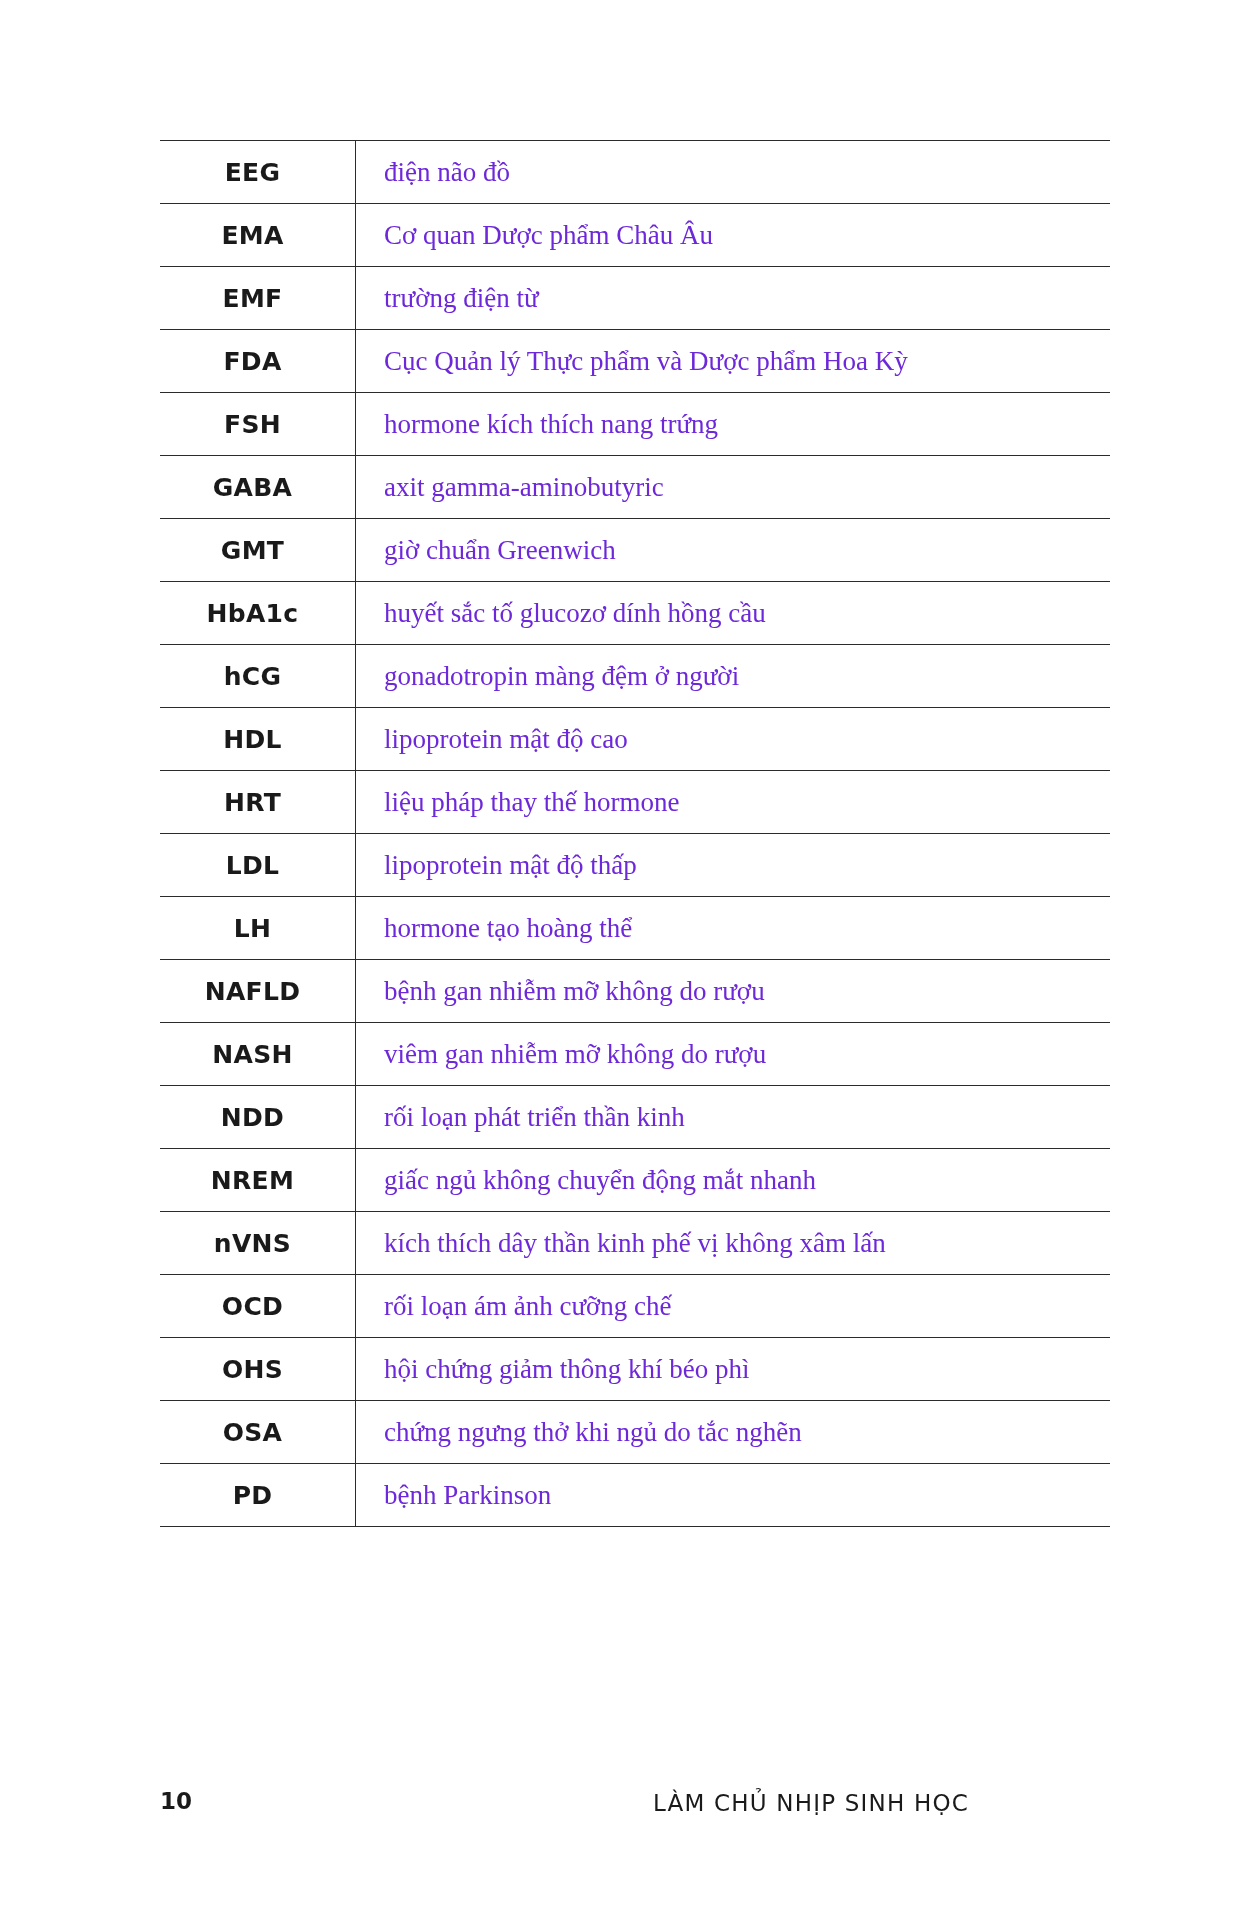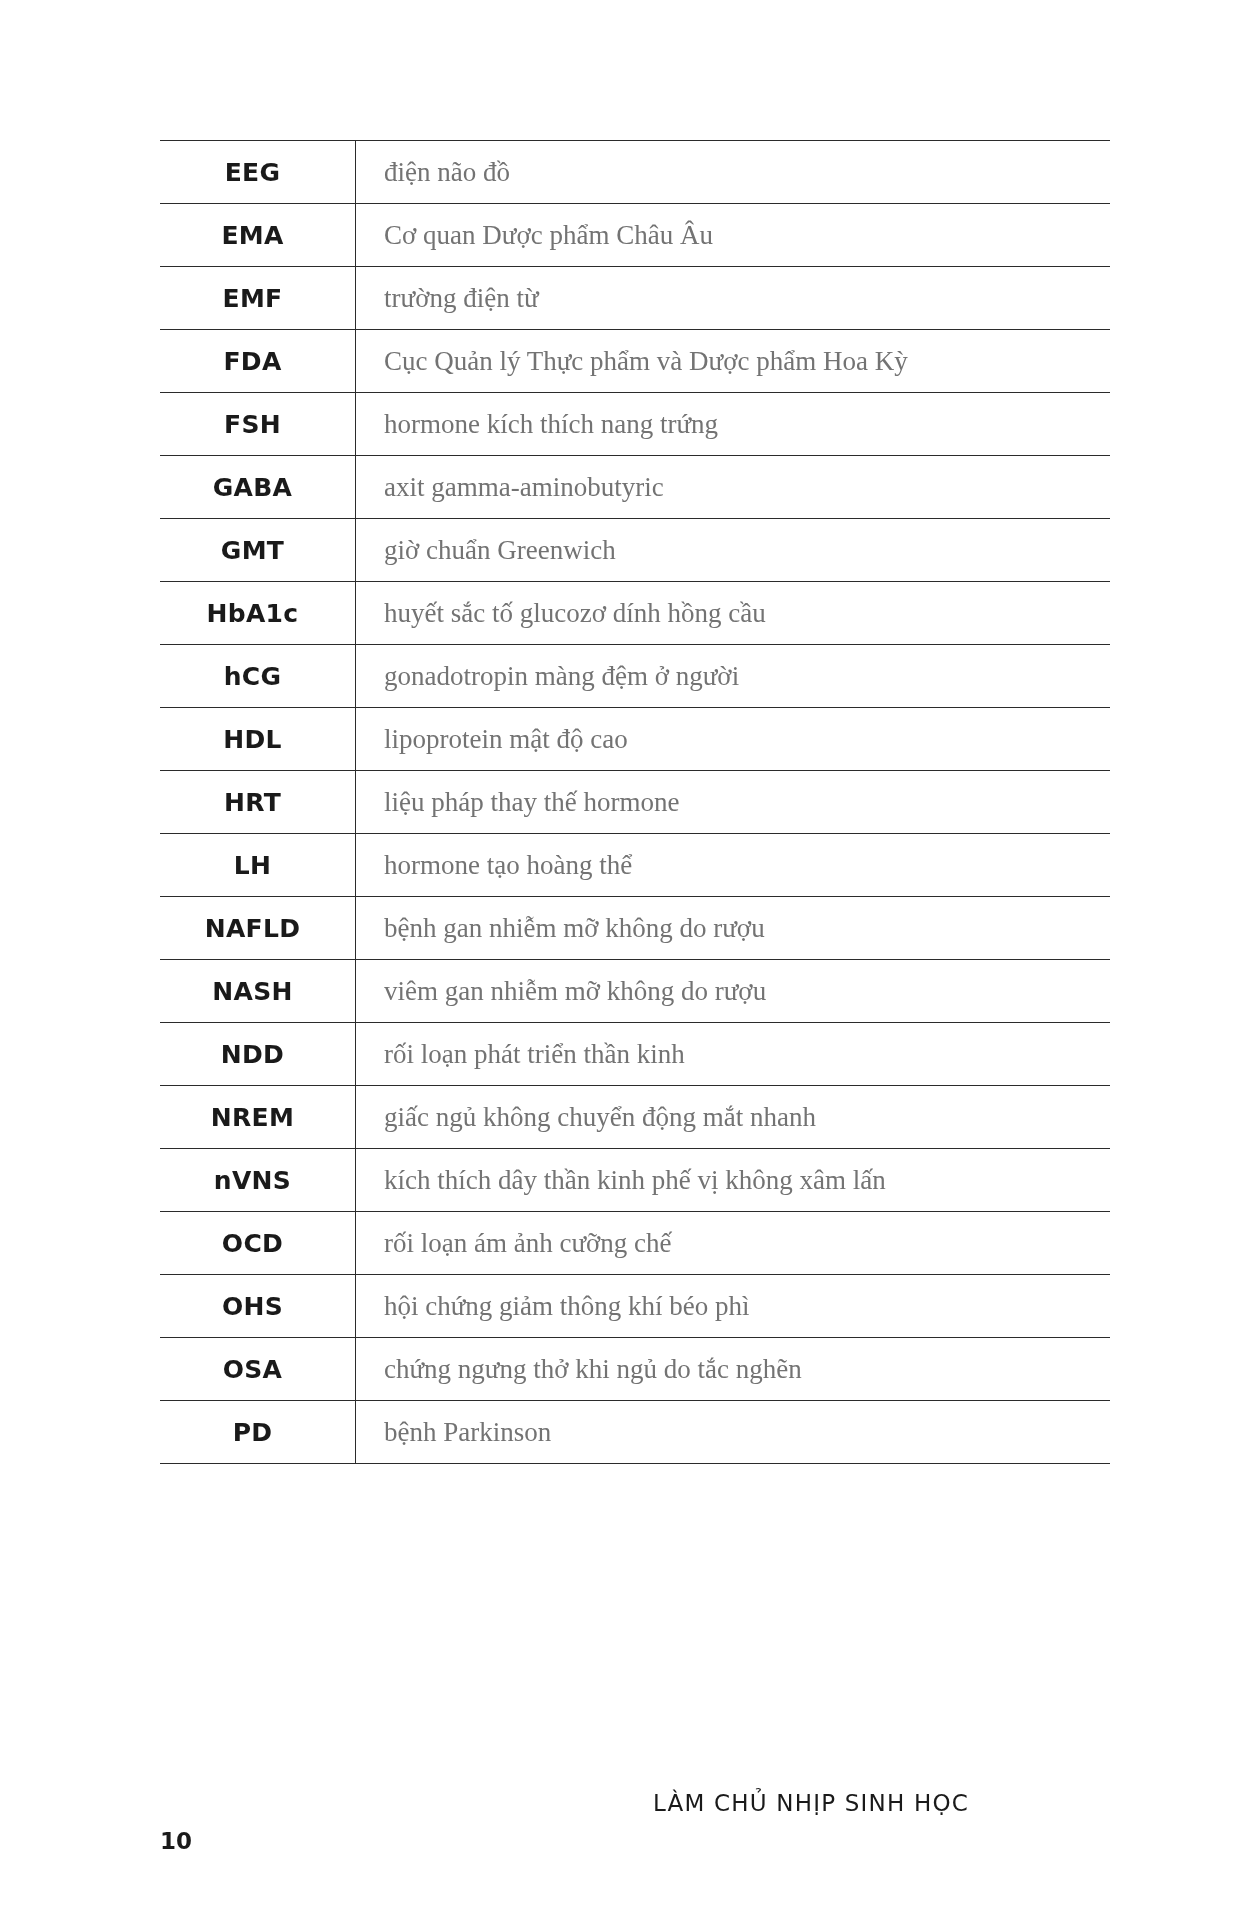--- a/index.html
+++ b/index.html
@@ -50,39 +50,38 @@
     font-size: 25px;
     letter-spacing: 0.3px;
     color: #1a1a1a;
     border-right: 1.5px solid #2b2b2b;
     padding-right: 10px;
   }
   td.term {
     padding-left: 28px;
     font-family: "Liberation Serif", serif;
     font-size: 27px;
-    color: #737373;
+    color: #6d28d9;
     white-space: nowrap;
   }
   .footer {
     position: absolute;
     left: 160px;
     right: 150px;
     top: 1788px;
     height: 40px;
   }
   .footer-page-number {
     position: absolute;
     left: 0;
     top: 0;
     font-family: "DejaVu Sans", sans-serif;
     font-weight: 700;
     font-size: 23px;
     color: #1a1a1a;
-    margin-top: 40px;
   }
   .footer-book-title {
     position: absolute;
     right: 5px;
     top: 2px;
     font-family: "DejaVu Sans", sans-serif;
     font-weight: 400;
     font-size: 23px;
     letter-spacing: 1.2px;
     color: #1a1a1a;
@@ -134,20 +133,24 @@
       </tr>
       <tr>
         <td class="abbr">HDL</td>
         <td class="term">lipoprotein mật độ cao</td>
       </tr>
       <tr>
         <td class="abbr">HRT</td>
         <td class="term">liệu pháp thay thế hormone</td>
       </tr>
       <tr>
+        <td class="abbr">LDL</td>
+        <td class="term">lipoprotein mật độ thấp</td>
+      </tr>
+      <tr>
         <td class="abbr">LH</td>
         <td class="term">hormone tạo hoàng thể</td>
       </tr>
       <tr>
         <td class="abbr">NAFLD</td>
         <td class="term">bệnh gan nhiễm mỡ không do rượu</td>
       </tr>
       <tr>
         <td class="abbr">NASH</td>
         <td class="term">viêm gan nhiễm mỡ không do rượu</td>

